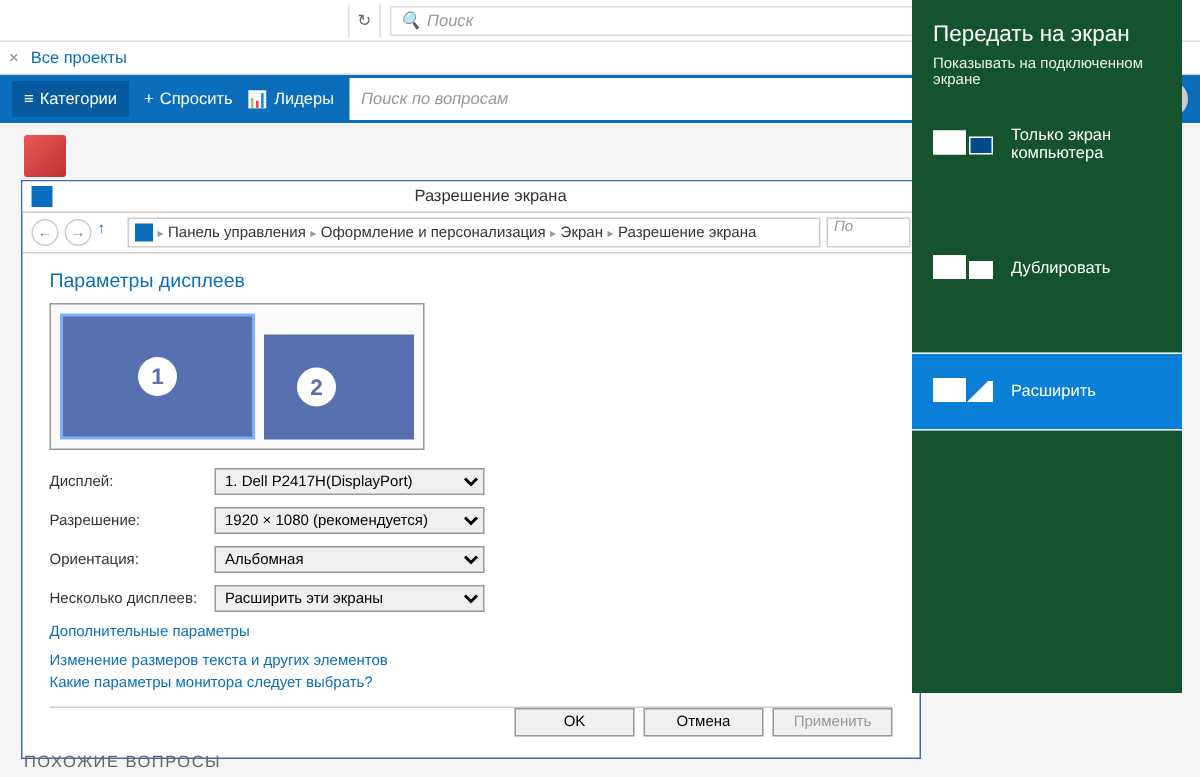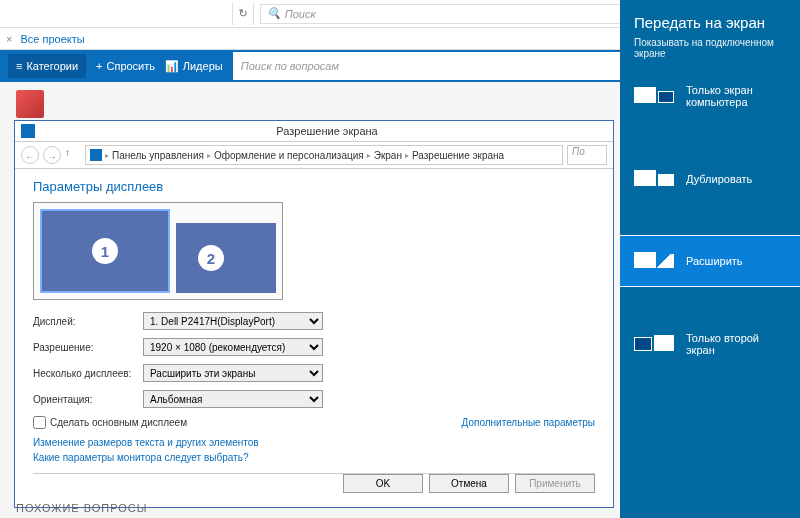--- a/index.html
+++ b/index.html
@@ -27,21 +27,21 @@
 .win-title{height:20px;background:#fff;display:flex;align-items:center;font-size:11px;color:#333}
 .win-title .wicon{width:14px;height:14px;background:#0a6ebd;margin:0 6px}
 .win-title .wtext{flex:1;text-align:center}
 .win-nav{height:28px;border-top:1px solid #ccc;border-bottom:1px solid #ccc;display:flex;align-items:center;padding:0 6px;gap:4px;font-size:10px}
 .win-nav .navbtn{width:18px;height:18px;border:1px solid #ccc;border-radius:50%;display:flex;align-items:center;justify-content:center;color:#888}
 .win-nav .up{width:16px;height:16px;color:#0a6ebd}
 .win-nav .crumb{flex:1;display:flex;align-items:center;gap:3px;border:1px solid #ccc;height:20px;padding:0 4px}
 .win-nav .crumb span{color:#333}
 .win-nav .crumb .sep{color:#999;font-size:8px}
 .win-nav .crumb .cicon{width:12px;height:12px;background:#0a6ebd}
-.win-nav .navsearch{width:40px;border:1px solid #ccc;height:20px;font-style:italic;color:#999;padding:0 4px}
+.win-nav .navsearch{width:56px;border:1px solid #ccc;height:20px;font-style:italic;color:#999;padding:0 4px}
 .win-body{padding:10px 18px 14px 18px}
 .section-title{color:#0a6ebd;font-size:13px;margin-bottom:8px}
 .monitors-row{display:flex;gap:10px;align-items:flex-start;margin-bottom:12px}
 .monitors{border:1px solid #999;padding:6px;display:flex;gap:6px;background:#fafafa}
 .mon{position:relative;background:#5670b0;border:2px solid transparent;display:flex;align-items:center;justify-content:center}
 .mon.selected{border:2px solid #7ab0ff;outline:1px solid #fff}
 .mon1{width:130px;height:84px}
 .mon2{width:100px;height:70px;margin-top:14px;display:flex}
 .mon2 .scr{flex:1;display:flex;align-items:center;justify-content:center}
 .mon2 .kb{width:30px;background:#b0b8d0;border-left:1px solid #889}
@@ -51,21 +51,21 @@
 .wbtn:disabled{color:#999}
 .form-row{display:flex;align-items:center;margin-bottom:8px}
 .form-row label{width:110px;font-size:10px}
 .form-row select{width:180px;font-size:10px;border:1px solid #999;height:18px;padding:0 2px}
 .check-row{display:flex;align-items:center;justify-content:space-between;margin-bottom:8px}
 .check-row .cb{display:flex;align-items:center;gap:4px;font-size:10px}
 .check-row a{color:#0a6ebd;font-size:10px}
 .link{color:#0a6ebd;font-size:10px;display:block;margin-bottom:4px;cursor:pointer}
 .btn-row{border-top:1px solid #ccc;margin-top:10px;padding-top:0;display:flex;justify-content:flex-end;gap:6px}
 .related{position:absolute;left:16px;bottom:6px;font-size:11px;color:#666;letter-spacing:1px}
-.sidebar{position:absolute;top:0;right:0;width:180px;height:518px;background:#0369a1}
+.sidebar{position:absolute;top:0;right:12px;width:180px;height:462px;background:#14532d}
 .sb-head{padding:14px 14px 10px 14px;color:#fff}
 .sb-head h2{font-size:15px;font-weight:400;margin-bottom:6px}
 .sb-head p{font-size:10px;opacity:.9}
 .sb-item{display:flex;align-items:center;gap:12px;padding:14px 14px;color:#fff;border-top:1px solid transparent;border-bottom:1px solid transparent;cursor:pointer}
 .sb-item.selected{border-top:1px solid #fff;border-bottom:1px solid #fff;background:#0a7fd7}
 .sb-item .sicon{width:40px;height:22px;position:relative;flex-shrink:0}
 .sb-item .label{font-size:11px}
 .sb-spacer{height:30px}
 .dev{position:absolute;background:#fff}
 .dev.primary{border:2px solid #fff}
@@ -160,32 +160,28 @@
       </div>
       <div class="form-row">
           <label>Дисплей:</label>
           <select><option>1. Dell P2417H(DisplayPort)</option></select>
         </div>
       <div class="form-row">
           <label>Разрешение:</label>
           <select><option>1920 × 1080 (рекомендуется)</option></select>
         </div>
       <div class="form-row">
+          <label>Ориентация:</label>
+          <select><option>Альбомная</option></select>
+        </div>
+      <div class="form-row">
           <label>Несколько дисплеев:</label>
           <select><option>Расширить эти экраны</option></select>
         </div>
-      <div class="form-row">
-          <label>Ориентация:</label>
-          <select><option>Альбомная</option></select>
-        </div>
       <div class="check-row">
-        <div class="cb">
-            <input type="checkbox" style="">
-            <span>Сделать основным дисплеем</span>
-          </div>
         <a>Дополнительные параметры</a>
       </div>
       <a class="link">Изменение размеров текста и других элементов</a>
       <a class="link">Какие параметры монитора следует выбрать?</a>
       <div class="btn-row">
         <button class="wbtn">OK</button>
         <button class="wbtn">Отмена</button>
         <button class="wbtn" disabled="">Применить</button>
       </div>
     </div>
@@ -216,20 +212,13 @@
   </div>
   <div class="sb-spacer"></div>
   <div class="sb-item selected">
     <div class="sicon">
       <div class="dev primary" style="left:0;top:2px;width:22px;height:16px"></div>
       <div class="dev filled" style="left:20px;top:4px;width:20px;height:14px;background:linear-gradient(135deg,transparent 48%,#fff 50%)"></div>
     </div>
     <div class="label">Расширить</div>
   </div>
   <div class="sb-spacer"></div>
-  <div class="sb-item">
-    <div class="sicon">
-      <div class="dev secondary solid-dark" style="left:0;top:4px;width:18px;height:14px"></div>
-      <div class="dev filled" style="left:20px;top:2px;width:20px;height:16px"></div>
-    </div>
-    <div class="label">Только второй экран</div>
-  </div>
 </div>
 
 </body></html>

